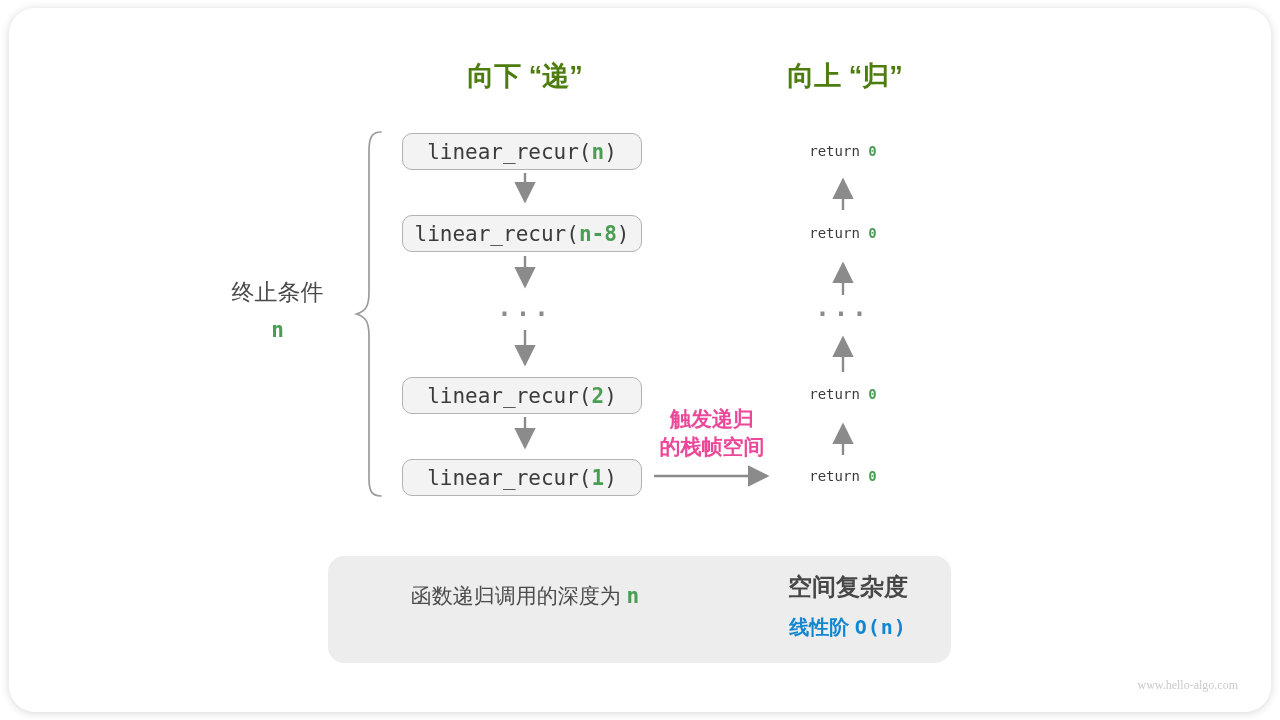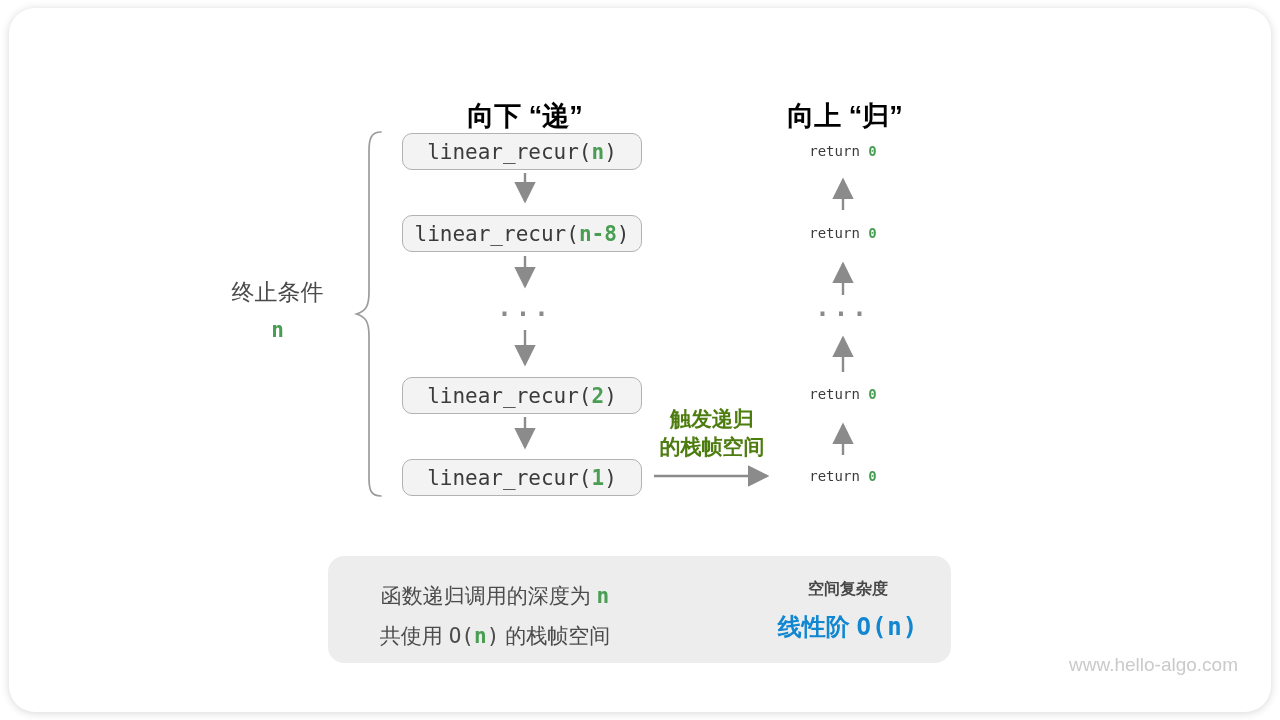--- a/index.html
+++ b/index.html
@@ -10,22 +10,22 @@
 
   .card {
     position: absolute; left: 9px; top: 8px; width: 1262px; height: 704px;
     background: #ffffff; border-radius: 26px;
     box-shadow: 0 1px 9px rgba(0,0,0,0.16);
   }
 
   .abs { position: absolute; }
 
   .col-header {
-    font-size: 27px; font-weight: 700; color: #000000;
-    text-align: center; white-space: nowrap; margin-top: 40px;
+    font-size: 27px; font-weight: 700; color: #4d7c0f;
+    text-align: center; white-space: nowrap;
   }
 
   .call-box {
     position: absolute; left: 402px; width: 240px; height: 37px;
     background: #f3f3f3; border: 1.6px solid #b2b2b2; border-radius: 10px;
     display: flex; align-items: center; justify-content: center;
     font-family: "DejaVu Sans Mono", monospace; font-size: 21px; color: #3b3b3b;
     white-space: pre;
   }
   .green { color: #4a9e53; font-weight: 700; }
@@ -47,47 +47,47 @@
     position: absolute; left: 200px; top: 277px; width: 155px;
     text-align: center; font-size: 23px; color: #4b4b4b; line-height: 30px;
   }
   .depth-var {
     display: block; margin-top: 8px;
     font-family: "DejaVu Sans Mono", monospace; font-size: 21px;
   }
 
   .base-case-label {
     position: absolute; left: 650px; top: 405px; width: 124px;
-    text-align: center; font-size: 21px; font-weight: 700; color: #4d7c0f;
+    text-align: center; font-size: 21px; font-weight: 700; color: #ec4899;
     line-height: 28px;
   }
 
   .summary-box {
     position: absolute; left: 328px; top: 556px; width: 623px; height: 107px;
     background: #ededed; border-radius: 16px;
   }
   .summary-left {
-    position: absolute; left: 330px; top: 576px; width: 330px;
+    position: absolute; left: 360px; top: 576px; width: 330px;
     text-align: center; font-size: 21px; color: #4b4b4b; line-height: 40px;
     white-space: nowrap;
   }
   .summary-left .mono { font-family: "DejaVu Sans Mono", monospace; }
   .summary-right {
     position: absolute; left: 758px; top: 574px; width: 180px;
     text-align: center; white-space: nowrap;
   }
-  .summary-right .title { font-size: 16px; font-weight: 700; color: #474747; line-height: 30px; }
+  .summary-right .title { font-size: 24px; font-weight: 700; color: #474747; line-height: 30px; font-family: Liberation Mono, monospace; }
   .summary-right .value {
-    margin-top: 8px; font-size: 24px; font-weight: 700; color: #1186d1; line-height: 30px;
+    margin-top: 8px; font-size: 20px; font-weight: 700; color: #1186d1; line-height: 30px;
   }
   .summary-right .value .mono { font-family: "DejaVu Sans Mono", monospace; letter-spacing: 1px; }
 
   .watermark {
-    position: absolute; right: 42px; top: 654px;
-    font-family: Liberation Sans, sans-serif; font-size: 19px; color: #cacaca;
+    position: absolute; right: 42px; top: 678px;
+    font-family: Liberation Serif, serif; font-size: 12px; color: #cacaca;
   }
 
   svg.overlay { position: absolute; left: 0; top: 0; pointer-events: none; }
 </style>
 </head>
 <body>
 
 <div class="stage">
   <div class="card"></div>
 
@@ -137,21 +137,20 @@
   </div>
 
   <div class="base-case-label">
     <div>触发递归</div>
     <div>的栈帧空间</div>
   </div>
 
   <div class="summary-box"></div>
   <div class="summary-left">
     <div><span>函数递归调用的深度为 </span><span class="green mono">n</span></div>
-    <div><span>共使用 </span><span class="mono">O(</span><span class="green mono">n</span><span class="mono">)</span><span> 的栈帧空间</span></div>
   </div>
   <div class="summary-right">
     <div class="title">空间复杂度</div>
     <div class="value"><span>线性阶 </span><span class="mono">O(n)</span></div>
   </div>
 
   <div class="watermark">www.hello-algo.com</div>
 </div>
 
 </body></html>

